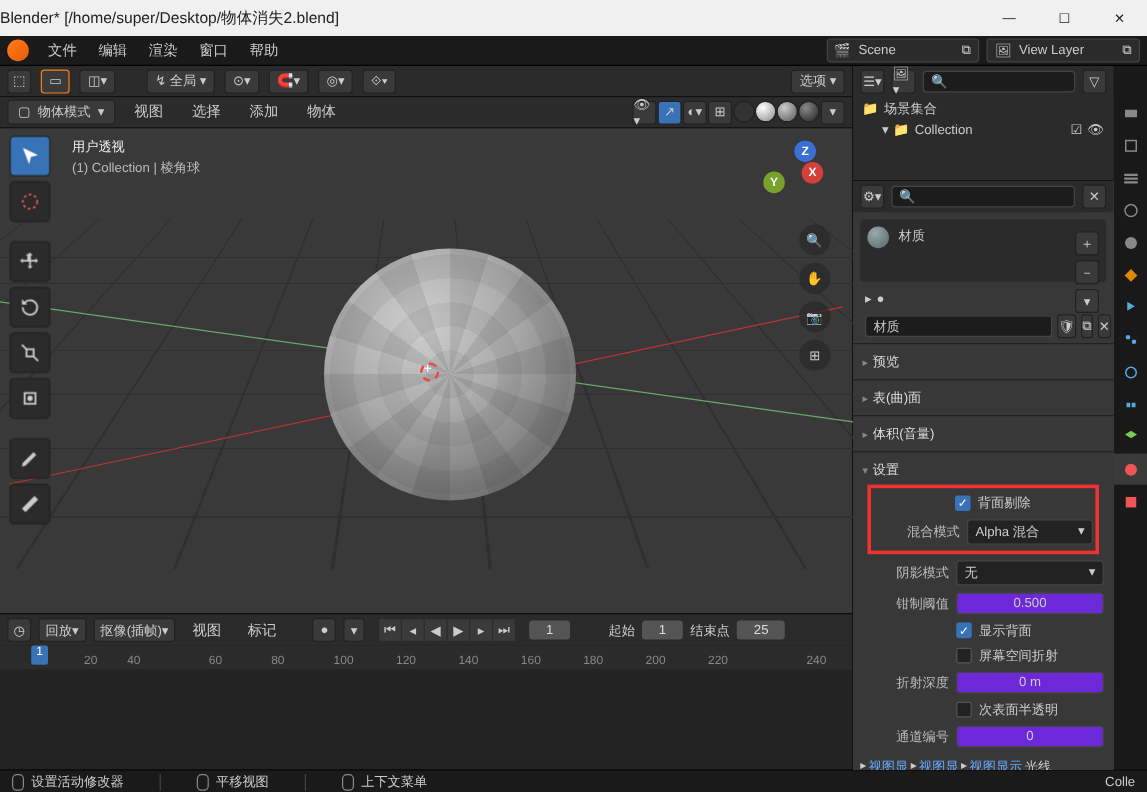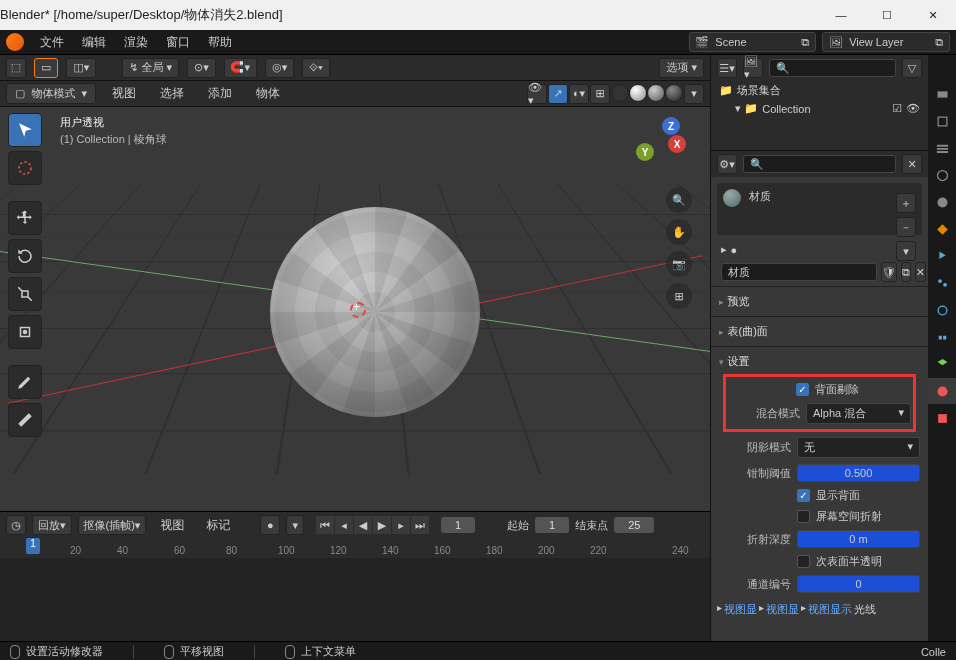--- a/index.html
+++ b/index.html
@@ -85,21 +85,21 @@
   .mat-name-row{margin:4px 6px;display:flex;align-items:center;gap:4px}
   .mat-name-row .mat-ball2{width:16px;height:16px;border-radius:50%;background:#788}
   .mat-name-row input{flex:1;background:#1c1c1c;border:1px solid #444;border-radius:3px;padding:2px 6px;color:#ccc;font-size:11px}
   .panel-section{border-top:1px solid #222;padding:4px 8px}
   .panel-title{display:flex;align-items:center;gap:4px;padding:3px 0;color:#ddd;cursor:pointer}
   .panel-title::before{content:"▸";color:#888;font-size:9px}
   .panel-title.open::before{content:"▾"}
   .prop-row{display:flex;align-items:center;padding:3px 0 3px 16px;gap:6px}
   .prop-label{width:56px;text-align:right;color:#bbb;font-size:11px}
   .prop-val{flex:1;background:#222;border:1px solid #444;border-radius:3px;padding:2px 6px;color:#ccc;text-align:center;font-size:11px}
-  .prop-val.drag{background:#1d4ed8}
+  .prop-val.drag{background:#6d28d9}
   .chk{width:13px;height:13px;background:#3873b8;border-radius:2px;display:inline-flex;align-items:center;justify-content:center;color:#fff;font-size:10px}
   .chk.off{background:#222;border:1px solid #555}
   .red-box{border:3px solid #e33;margin:2px 4px;padding:2px 2px}
   .bottom-links{padding:2px 6px;display:flex;gap:2px;font-size:10px}
   .bottom-links span{color:#6af;}
   .statusbar{height:20px;background:#1a1a1a;display:flex;align-items:center;padding:0 10px;gap:30px;border-top:1px solid #000}
   .statusbar .mouse-ico{width:10px;height:14px;border:1px solid #888;border-radius:4px}
   .sep{width:1px;height:14px;background:#444}
   .filler{flex:1}
   .right-icons{display:flex;gap:1px;margin-left:auto}
@@ -278,21 +278,21 @@
         <div class="frame-field">1</div>
         <div style="width:20px"></div>
         <span>起始</span>
         <div class="frame-field">1</div>
         <span>结束点</span>
         <div class="frame-field">25</div>
       </div>
       <div class="tl-ruler">
         <div class="playhead">1</div>
         <span class="tick" style="left:70px">20</span>
-        <span class="tick" style="left:117px">40</span>
+        <span class="tick" style="left:106px">40</span>
         <span class="tick" style="left:174px">60</span>
         <span class="tick" style="left:226px">80</span>
         <span class="tick" style="left:278px">100</span>
         <span class="tick" style="left:330px">120</span>
         <span class="tick" style="left:382px">140</span>
         <span class="tick" style="left:434px">160</span>
         <span class="tick" style="left:486px">180</span>
         <span class="tick" style="left:538px">200</span>
         <span class="tick" style="left:590px">220</span>
         <span class="tick" style="left:672px">240</span>
@@ -361,20 +361,23 @@
           <div class="icon-btn">⧉</div>
           <div class="icon-btn">✕</div>
 
         </div>
 
         <div class="panel-section">
             <div class="panel-title">预览</div>
           </div>
         <div class="panel-section">
             <div class="panel-title">表(曲)面</div>
+          </div>
+        <div class="panel-section">
+            <div class="panel-title">体积(音量)</div>
           </div>
         <div class="panel-section">
           <div class="panel-title open">设置</div>
 
           <div class="red-box">
             <div class="prop-row" style="justify-content:center">
               <span class="chk">✓</span>
               <span>背面剔除</span>
             </div>
             <div class="prop-row">

